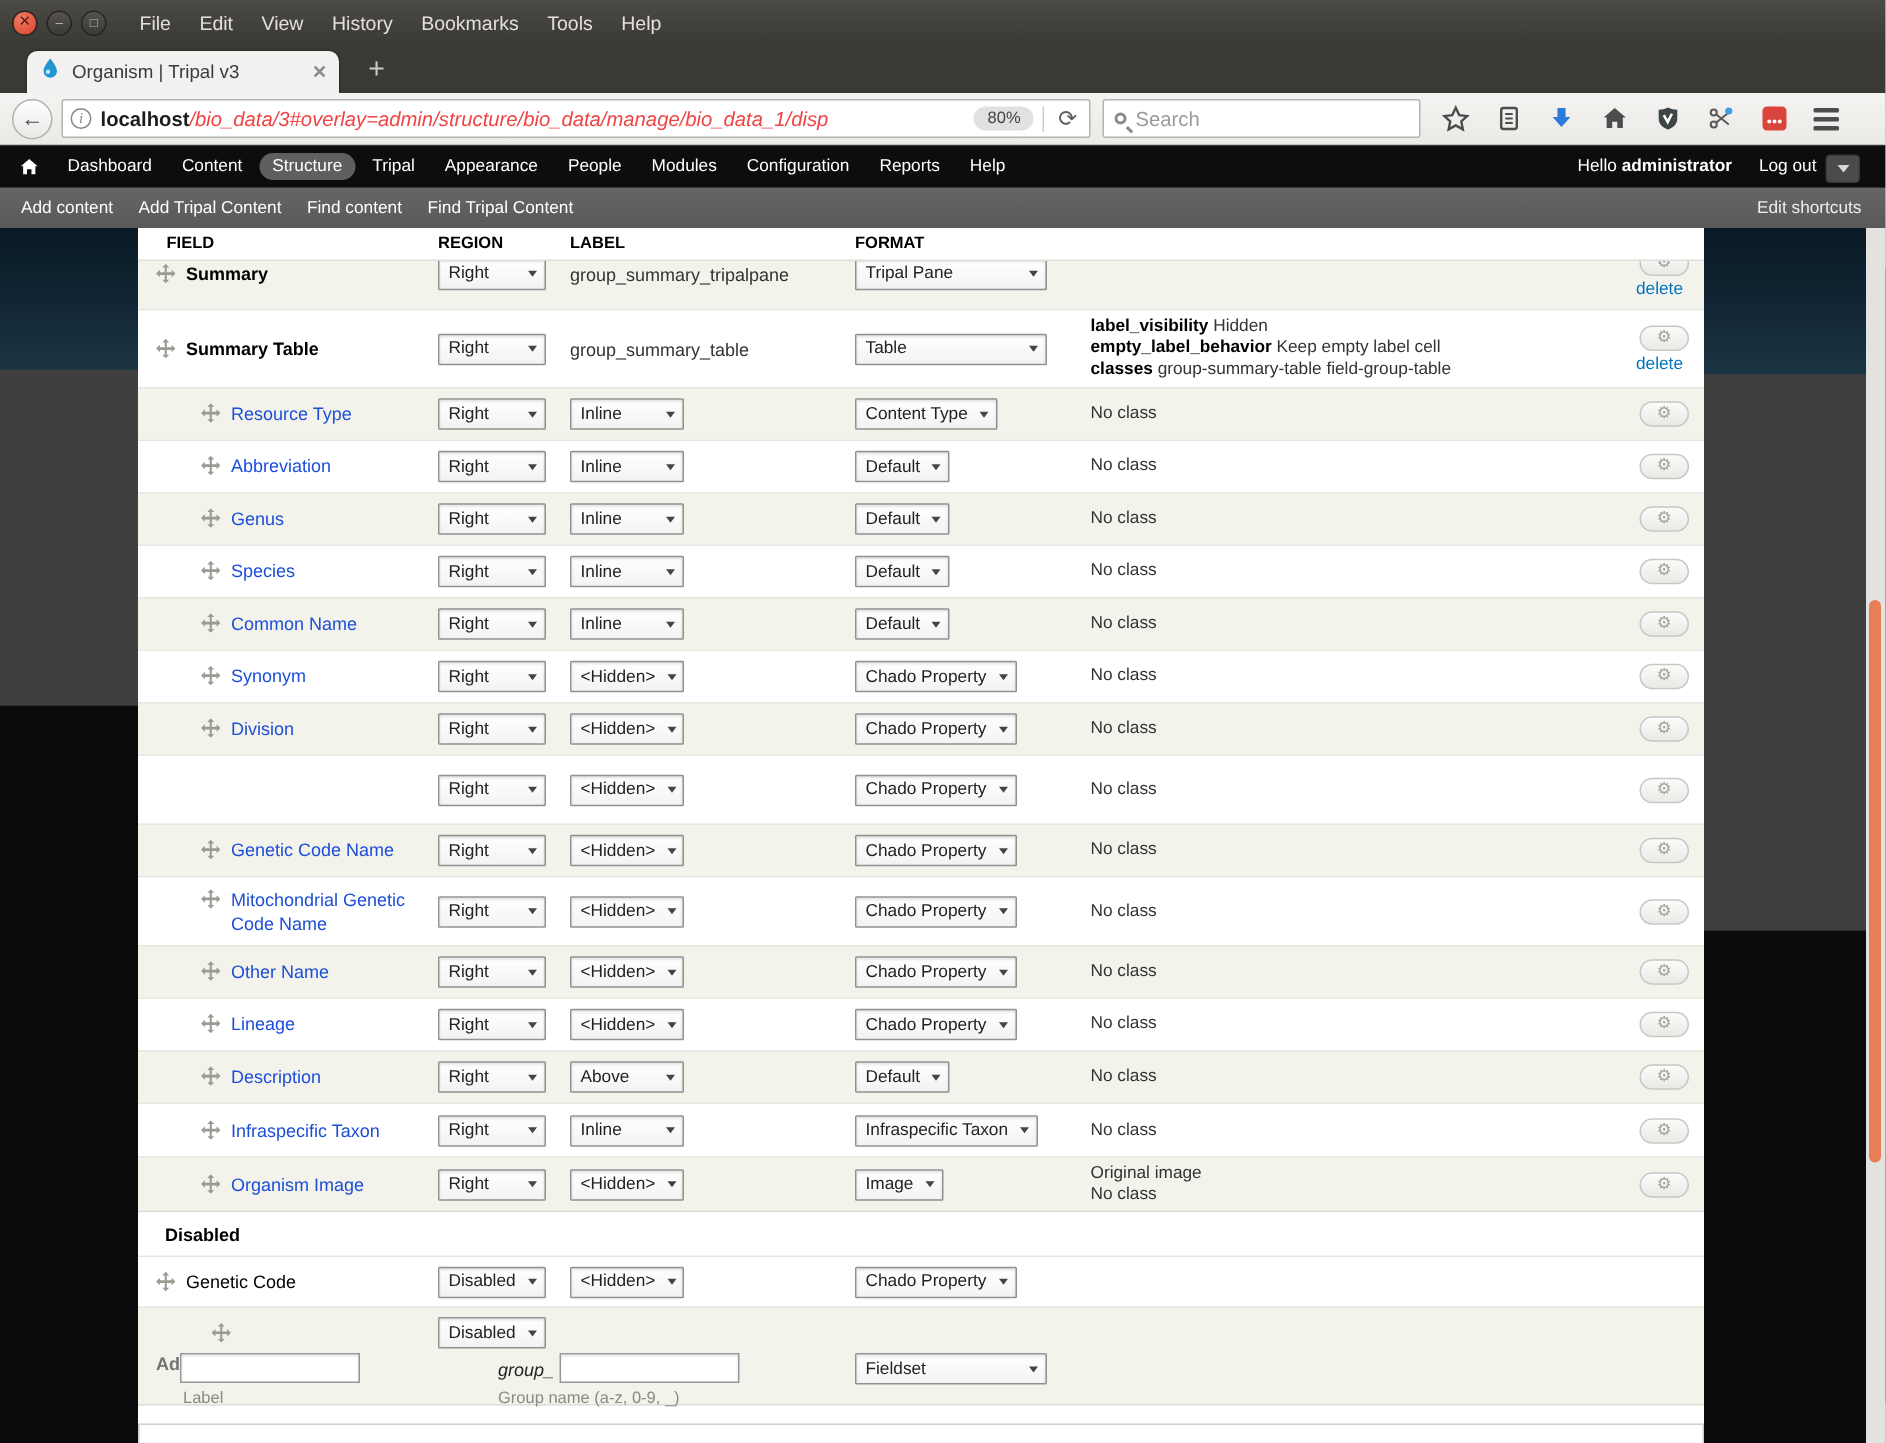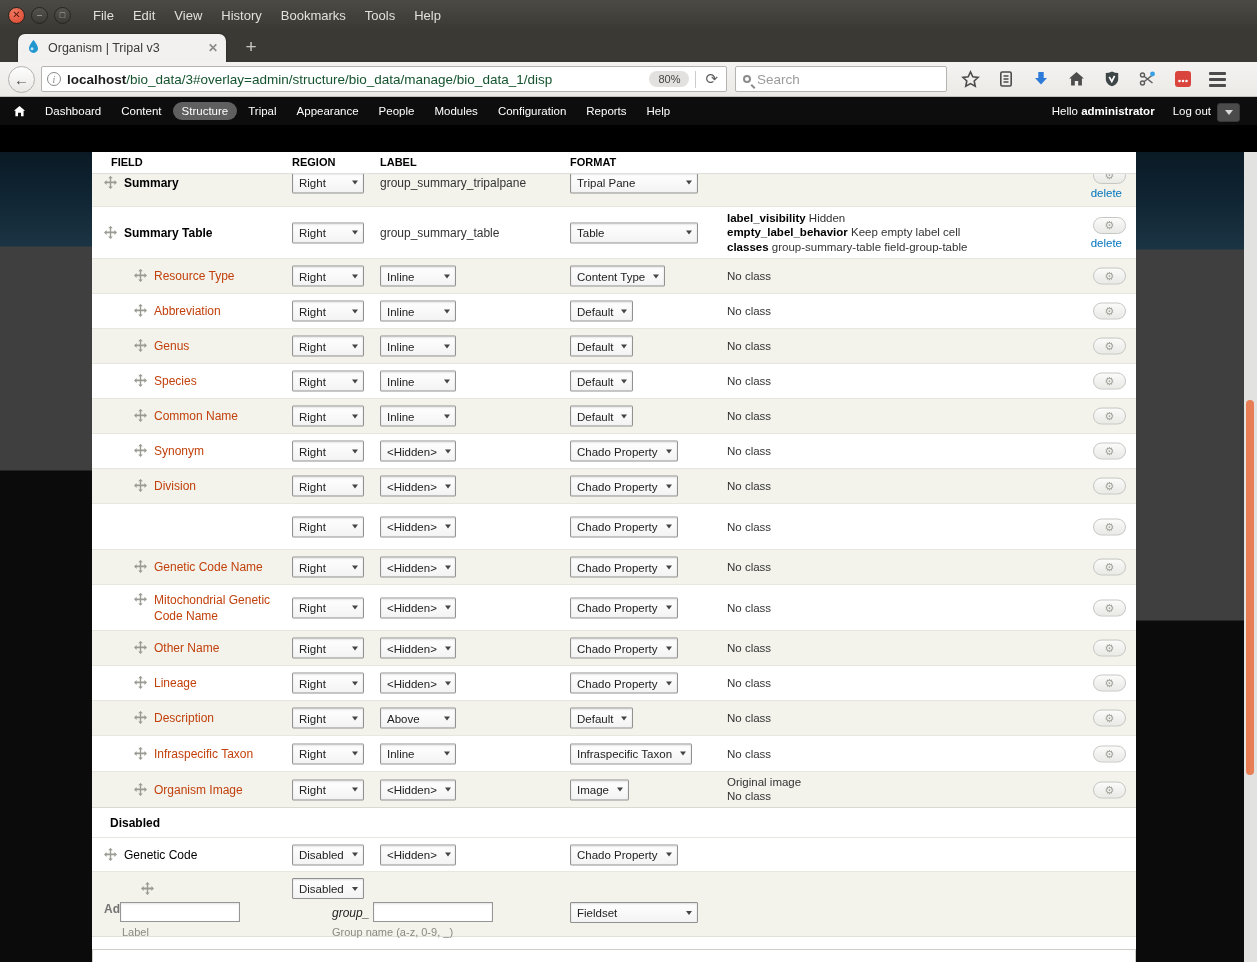--- a/index.html
+++ b/index.html
@@ -36,21 +36,21 @@
     justify-content:center; font-size:15px; color:#4a4a4a; z-index:2; }
   .urlbar { height:26px; background:#fff; border:1px solid #b6b4b0; border-radius:2px;
     margin-left:6px; width:686px; display:flex; align-items:center; padding:0 5px; gap:6px; }
   .info-ic { width:14px; height:14px; border:1px solid #8a8a8a; border-radius:50%;
     color:#8a8a8a; font-size:10px; font-style:italic; font-family:"Liberation Serif",serif;
     display:flex; align-items:center; justify-content:center; flex-shrink:0; }
   .url-text { flex:1; font-size:13.5px; white-space:nowrap; overflow:hidden;
     -webkit-mask-image:linear-gradient(to right,#000 86%,transparent 99%);
     mask-image:linear-gradient(to right,#000 86%,transparent 99%); }
   .url-host { color:#1c1c1c; font-weight:bold; }
-  .url-path { color:#14532d; }
+  .url-path { color:#ef4444;font-style:italic; }
   .zoom-badge { background:#e2e1df; border-radius:9px; font-size:11px; color:#444;
     padding:2px 9px; flex-shrink:0; }
   .url-div { width:1px; height:17px; background:#ccc; flex-shrink:0; }
   .reload { color:#5d5d5d; font-size:15px; flex-shrink:0; padding:0 3px; }
   .searchbox { height:26px; width:212px; background:#fff; border:1px solid #b6b4b0;
     border-radius:2px; margin-left:8px; display:flex; align-items:center; padding:0 7px; gap:6px; }
   .mag { width:8px; height:8px; border:2px solid #8b8b8b; border-radius:50%; position:relative; flex-shrink:0; }
   .mag::after { content:""; position:absolute; width:2px; height:5px; background:#8b8b8b;
     left:7px; top:7px; transform:rotate(-45deg); }
   .search-ph { color:#9b9b9b; font-size:13.5px; }
@@ -93,21 +93,21 @@
     background:#fff; overflow:hidden; }
   .thead { position:relative; z-index:3; background:#fff; height:22px;
     border-bottom:1px solid #dededa; }
   .thead span { position:absolute; top:4px; font-size:11px; font-weight:bold; color:#000; }
   .th-field{left:19px;} .th-region{left:200px;} .th-label{left:288px;} .th-format{left:478px;}
   .tbody { margin-top:-16px; position:relative; z-index:1; }
 
   .row { position:relative; border-top:1px solid #e7e7e0; }
   .row.shade { background:#f3f3ec; }
   .row .cell { position:absolute; top:50%; transform:translateY(-50%); }
-  .c-name { left:0; display:flex; align-items:flex-start; gap:7px; font-size:12px; color:#c2410c; width:196px; }
+  .c-name { left:0; display:flex; align-items:flex-start; gap:7px; font-size:12px; color:#1d4ed8; width:196px; }
   .c-name .lbl { width:120px; line-height:1.35; padding-top:0px; }
   .row.grp .c-name { padding-left:12px; font-weight:bold; color:#000; }
   .row.fld .c-name { padding-left:42px; }
   .c-region { left:200px; }
   .c-label { left:288px; font-size:12px; color:#333; }
   .c-format { left:478px; }
   .c-info { left:635px; width:360px; font-size:11.5px; color:#333; line-height:1.3; }
   .c-info b { color:#000; }
   .c-actions { right:10px; display:flex; flex-direction:column; align-items:flex-end; gap:3px; }
 
@@ -263,20 +263,29 @@
         <a class="item" href="#">Reports</a>
         <a class="item" href="#">Help</a>
       </span>
     <span class="right">
       <span><span>Hello</span> <b>administrator</b></span>
       <a class="item" href="#" style="padding:0;color:#fff;text-decoration:none;">Log out</a>
     </span>
     <span class="toggle-btn"></span>
   </div>
 
+  <div class="shortcutbar">
+    <span class="links" id="shortcut-items">
+        <span>Add content</span>
+        <span>Add Tripal Content</span>
+        <span>Find content</span>
+        <span>Find Tripal Content</span>
+      </span>
+    <span class="edit">Edit shortcuts</span>
+  </div>
 
   <div class="page">
     <div class="bg-left"></div>
     <div class="bg-right"></div>
     <div class="scroll-track">
       <div class="scroll-thumb"></div>
     </div>
 
     <div class="overlay">
       <div class="thead">

